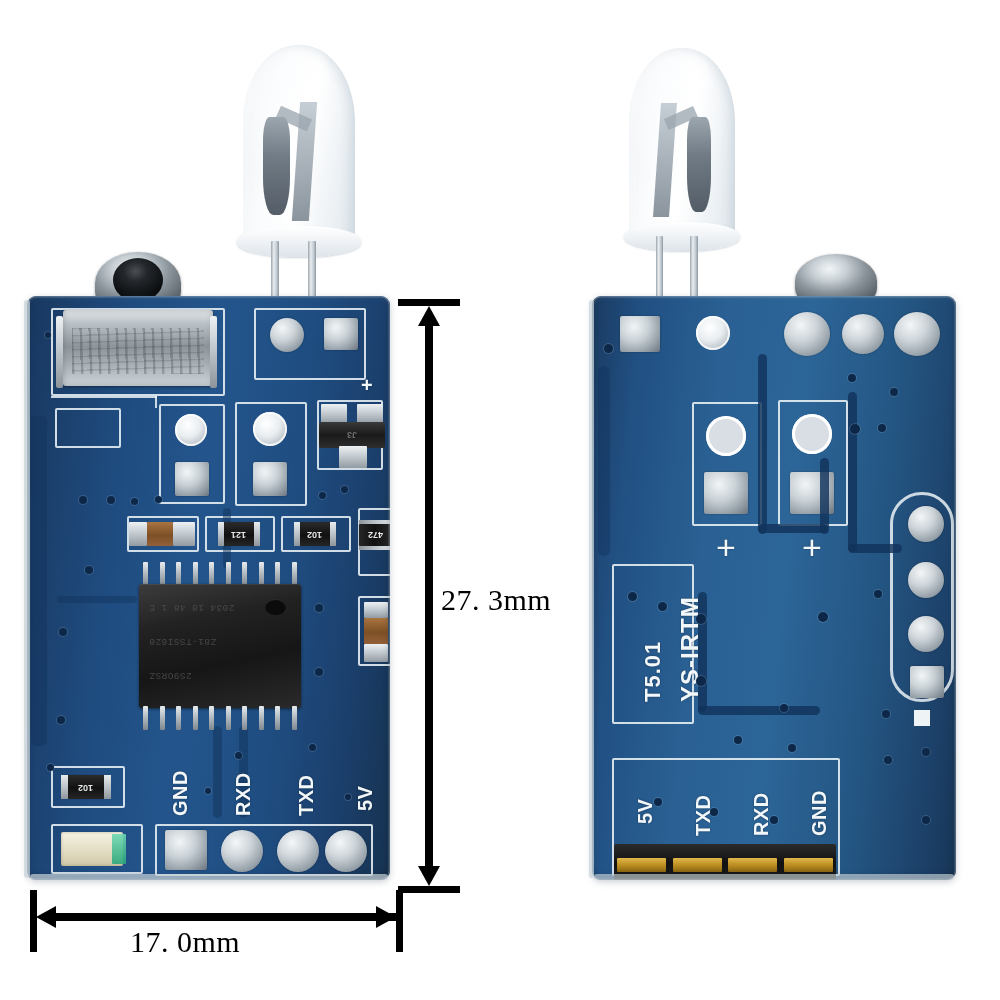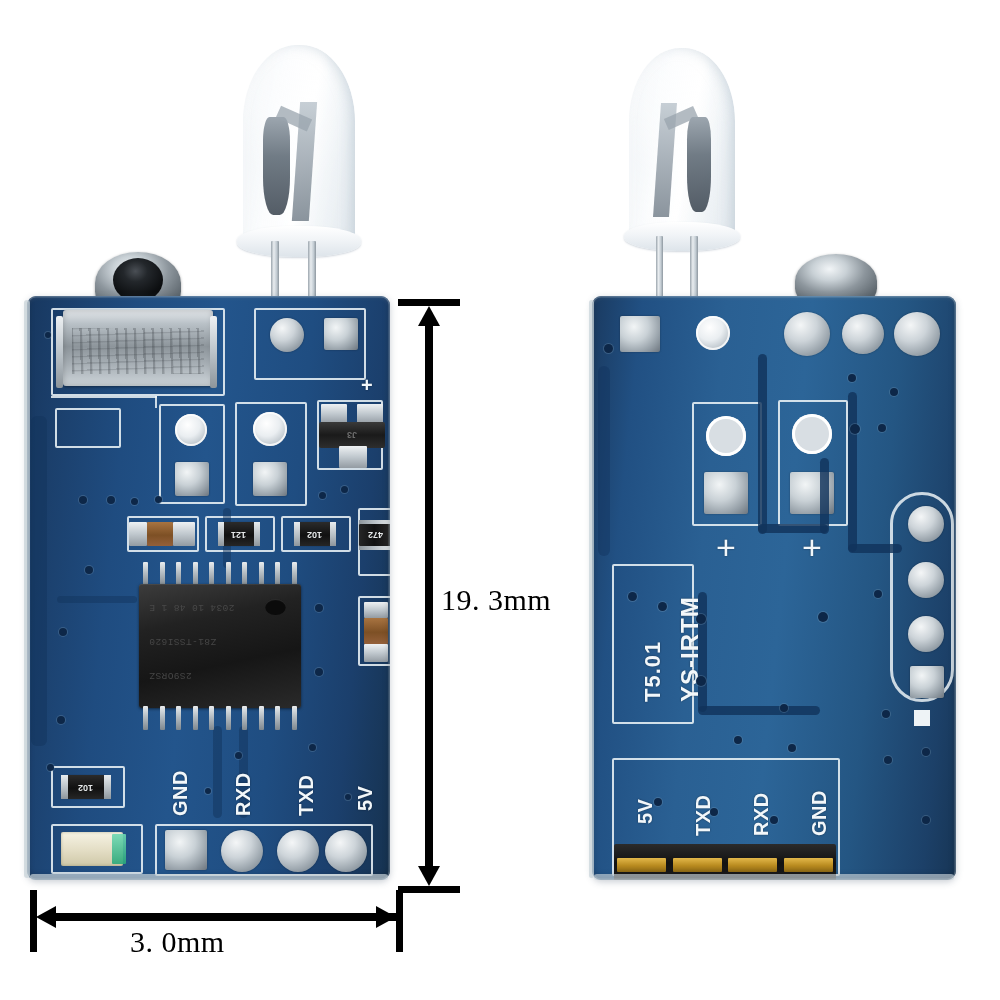--- a/index.html
+++ b/index.html
@@ -582,22 +582,22 @@
     <div class="pcb-edge"></div>
   </div>
   <div class="pcb-rim abs" style="left:589px; top:300px; width:5px; height:578px; opacity:.7;"></div>
   <div class="pcb-rim abs" style="left:594px; top:874px; width:360px; height:6px; opacity:.65;"></div>
 
   <div class="dim-line" style="left:398px; top:299px; width:62px; height:7px;"></div>
   <div class="dim-line" style="left:425px; top:318px; width:8px; height:548px;"></div>
   <div class="arrow arrow-up" style="left:418px; top:306px;"></div>
   <div class="arrow arrow-down" style="left:418px; top:866px;"></div>
   <div class="dim-line" style="left:398px; top:886px; width:62px; height:7px;"></div>
-  <div class="dim-label" style="left:441px; top:583px;">19. 3mm</div>
+  <div class="dim-label" style="left:441px; top:583px;">27. 3mm</div>
 
   <div class="dim-line" style="left:30px; top:890px; width:7px; height:62px;"></div>
   <div class="dim-line" style="left:48px; top:913px; width:348px; height:8px;"></div>
   <div class="arrow arrow-left" style="left:36px; top:906px;"></div>
   <div class="arrow arrow-right" style="left:376px; top:906px;"></div>
   <div class="dim-line" style="left:396px; top:890px; width:7px; height:62px;"></div>
-  <div class="dim-label" style="left:130px; top:925px;">3. 0mm</div>
+  <div class="dim-label" style="left:130px; top:925px;">17. 0mm</div>
 
 </div>
 
 </body></html>

